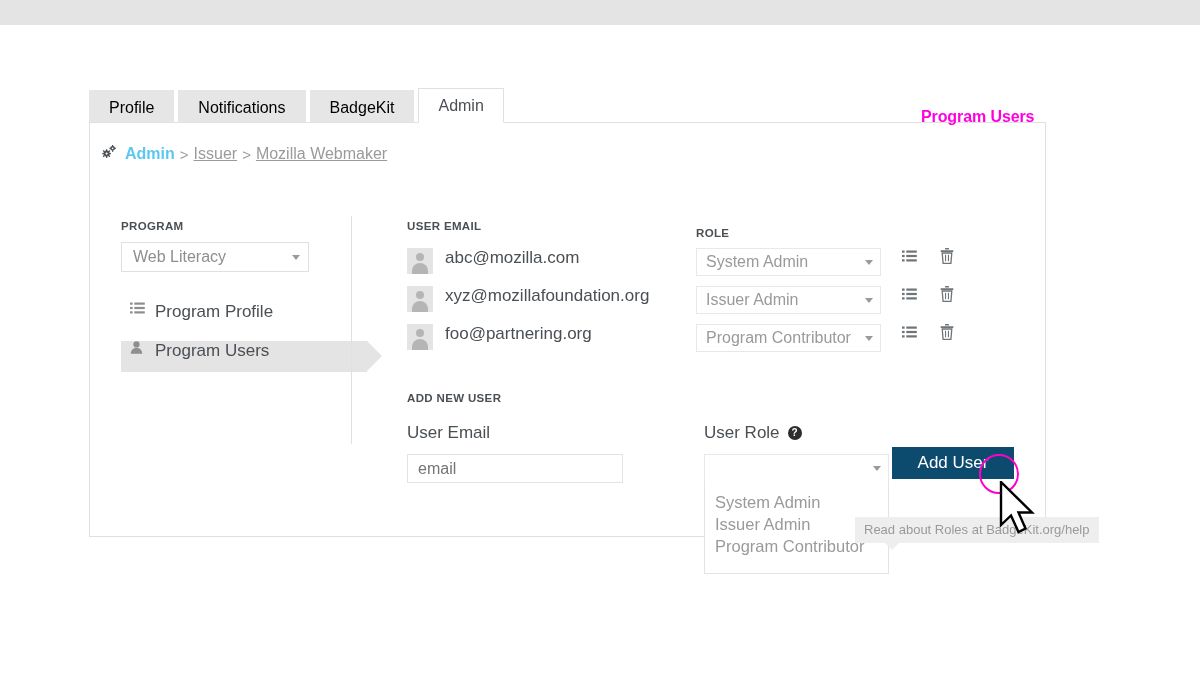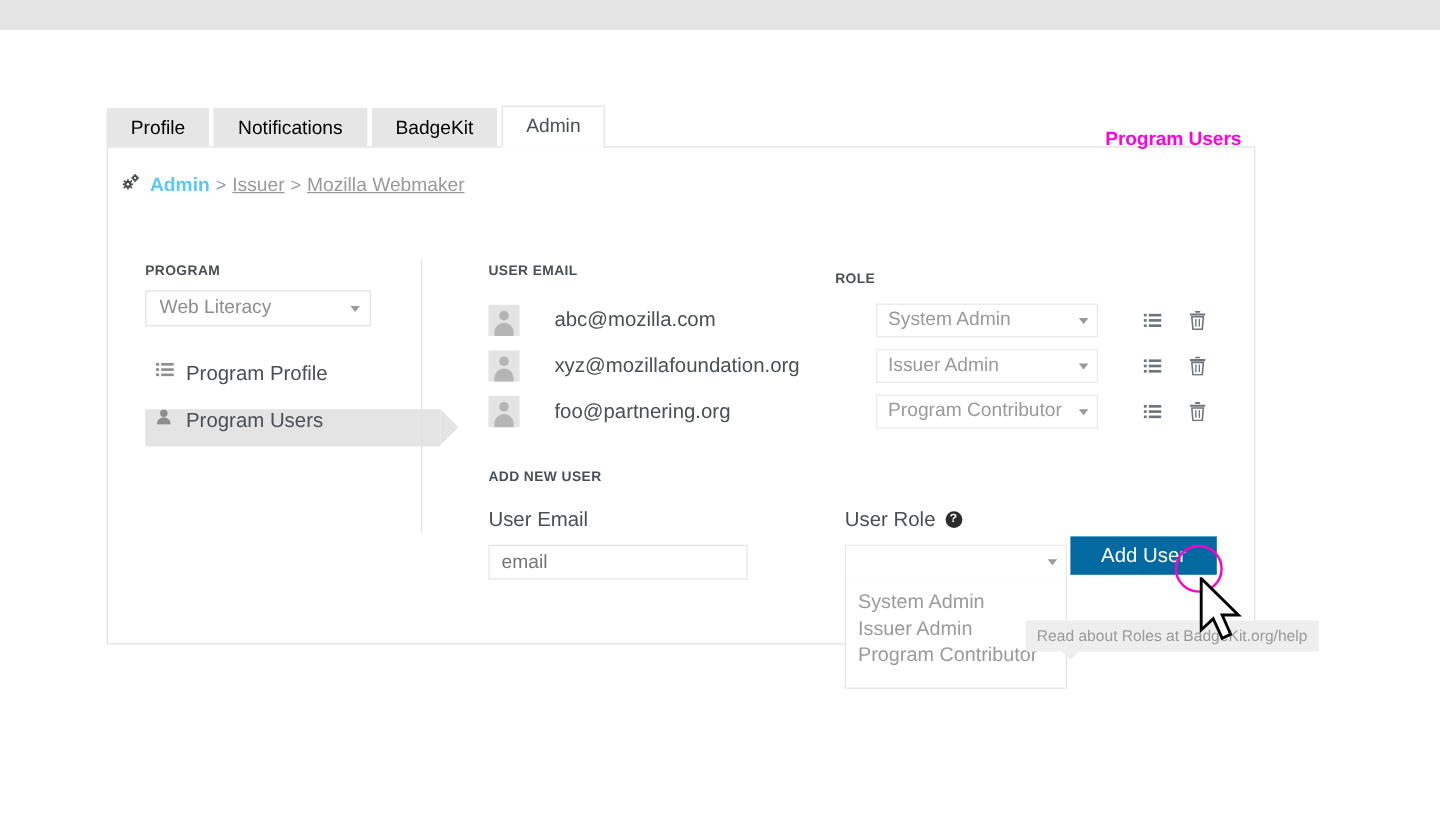--- a/index.html
+++ b/index.html
@@ -189,23 +189,22 @@
   }
   .users-head {
     display: flex;
     margin-bottom: 9px;
   }
   .head-email { width: 289px; font-size: 11.5px; font-weight: bold; letter-spacing: .35px; color: #4a4f54; }
   .head-role  { font-size: 11.5px; font-weight: bold; letter-spacing: .35px; color: #4a4f54; margin-top: 7px; }
 
   .user-row {
     display: flex;
-    align-items: center;
+    align-items: flex-start;
     height: 38px;
-    gap: 17px;
   }
   .avatar {
     width: 26px; height: 26px;
     background: #e4e4e4;
     margin-right: 12px;
     position: relative;
     flex: none;
   }
   .avatar .head {
     position: absolute;
@@ -341,21 +340,21 @@
     line-height: 22px;
     white-space: nowrap;
   }
 
   .add-btn {
     position: absolute;
     left: 802px;
     top: 324px;
     width: 122px;
     height: 32px;
-    background: #0369a1;
+    background: #0c4a6e;
     color: #ffffff;
     font-size: 17px;
     display: flex;
     align-items: center;
     justify-content: center;
     border: none;
     font-family: "Liberation Sans", sans-serif;
   }
 
   

